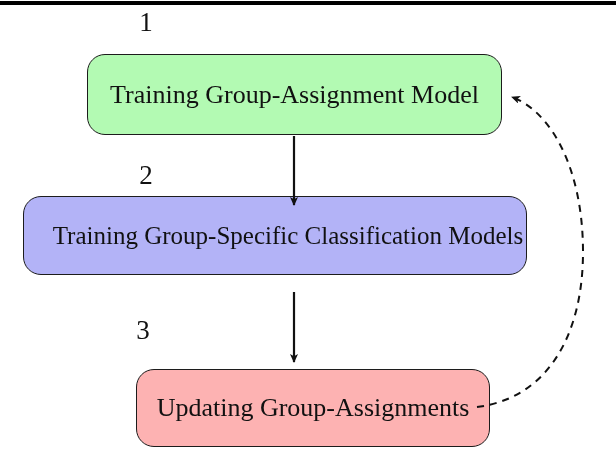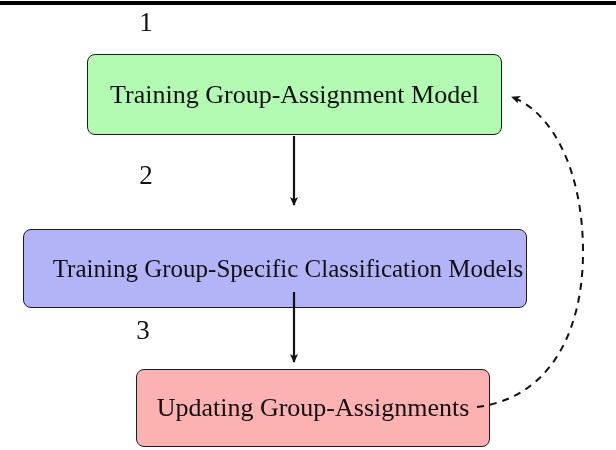--- a/index.html
+++ b/index.html
@@ -33,34 +33,34 @@
     line-height: 1.1;
     color: #111111;
   }
   .num-1 { left: 129px; top: 8px; }
   .num-2 { left: 129px; top: 161px; }
   .num-3 { left: 126px; top: 316px; }
   .node {
     position: absolute;
     box-sizing: border-box;
     border: 1.8px solid #1c1c1c;
-    border-radius: 8px;
+    border-radius: 18px;
     display: flex;
     align-items: center;
     justify-content: center;
     color: #111111;
     text-align: center;
   }
   .node-1 {
     left: 87px; top: 54px;
     width: 415px; height: 81px;
     font-size: 26px;
   }
   .node-2 {
-    left: 23px; top: 229px;
+    left: 23px; top: 196px;
     width: 504px; height: 79px;
     font-size: 25px;
     padding-left: 26px;
   }
   .node-3 {
     left: 136px; top: 369px;
     width: 354px; height: 78px;
     font-size: 26px;
   }
   .edge-layer {

